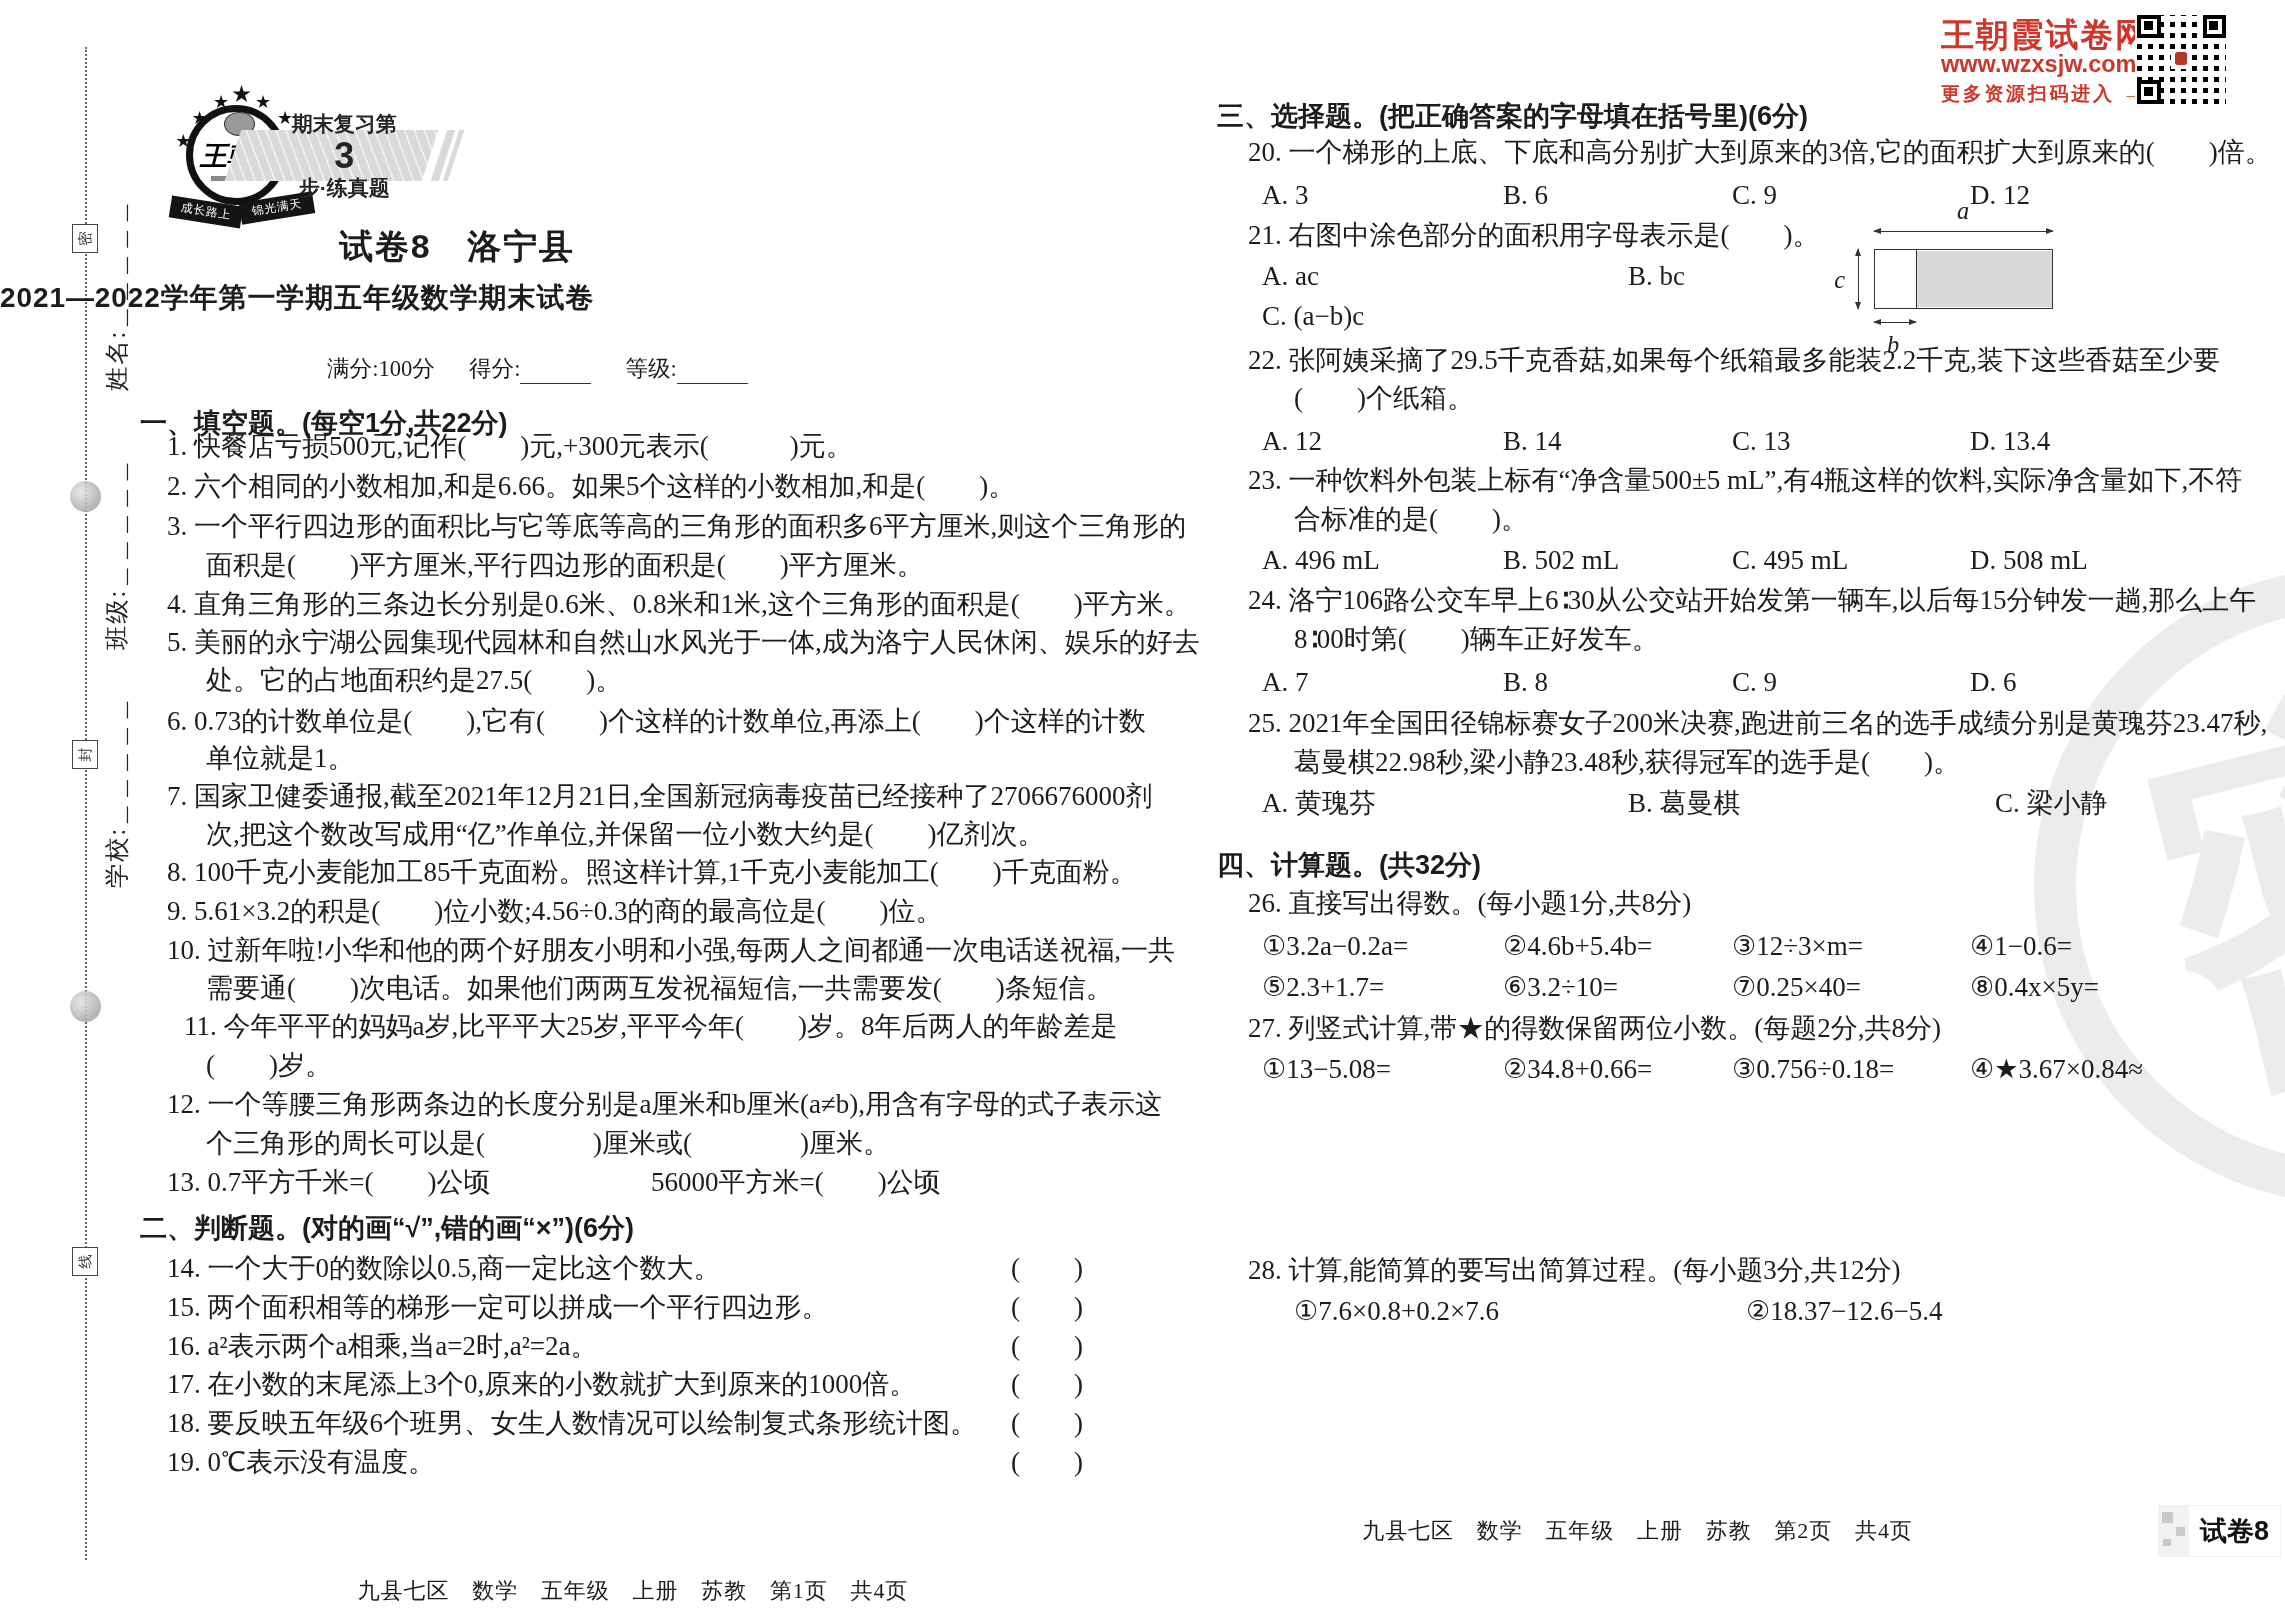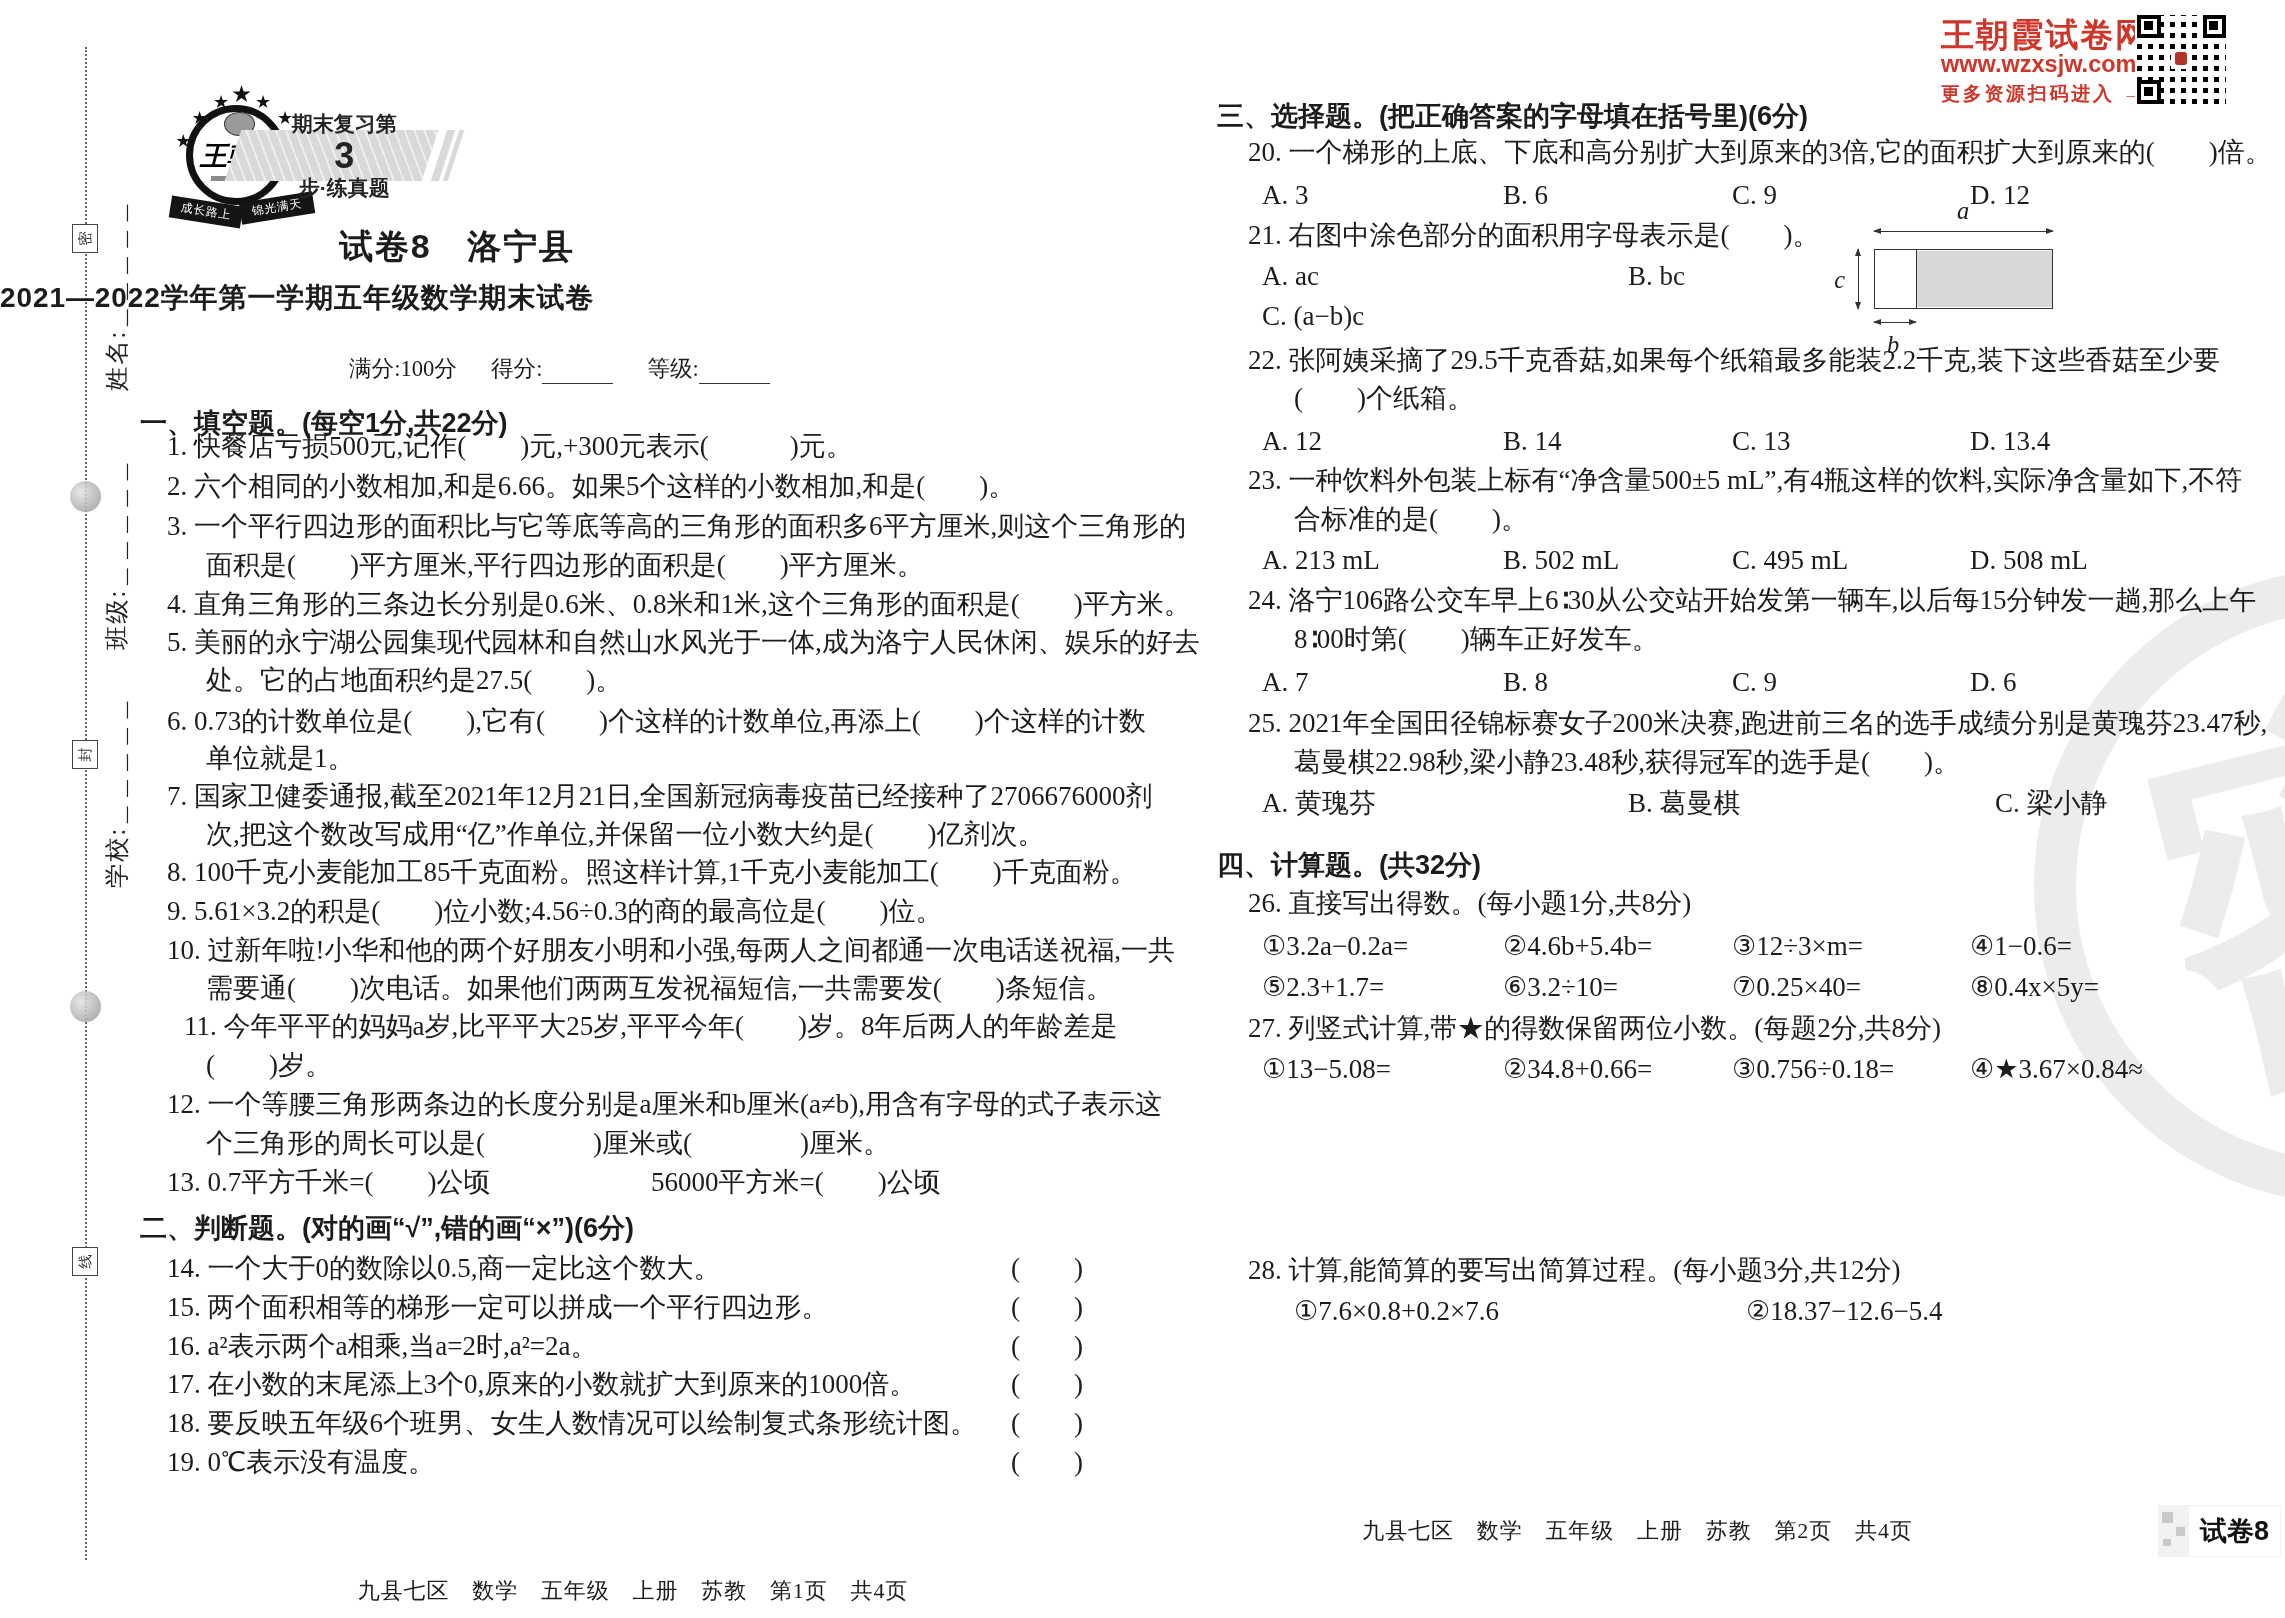--- a/index.html
+++ b/index.html
@@ -38,21 +38,21 @@
   .banner{position:absolute;left:0;top:0;width:197px;height:51px;background:#d9d9d9;transform:skewX(-18deg);
     background-image:repeating-linear-gradient(55deg,rgba(255,255,255,.55) 0 1.8px,transparent 1.8px 8.1px);}
   .banner-stripe{position:absolute;top:0;height:51px;width:8.1px;background:#d9d9d9;transform:skewX(-18deg);}
   .banner-text{position:absolute;left:12.7px;top:0;width:197px;height:51px;display:flex;align-items:center;justify-content:center;
     font-family:"Liberation Sans",sans-serif;font-weight:bold;color:#242424;font-size:21px;white-space:nowrap;flex-direction:column;}
   .banner-text .step{font-size:36px;line-height:1;margin:0 0.9px;}
 
   
   .title{position:absolute;left:0;top:224px;width:914px;text-align:center;font-family:"Liberation Sans",sans-serif;font-weight:bold;font-size:34px;letter-spacing:1.8px;}
   .subtitle{position:absolute;left:0;top:279px;width:914px;text-align:left;font-family:"Liberation Sans",sans-serif;font-weight:bold;font-size:28px;letter-spacing:0.9px;}
-  .scoreline{position:absolute;left:349px;top:353px;font-size:22.6px;display:flex;align-items:flex-end;}
+  .scoreline{position:absolute;left:327px;top:353px;font-size:22.6px;display:flex;align-items:flex-end;}
   .scoreline .gap{display:inline-block;width:34px;}
   .blank{display:inline-block;width:71px;height:22px;border-bottom:1.8px solid #333;}
 
   
   .brand-name{position:absolute;left:1941px;top:12.7px;color:#cf3528;font-family:"Liberation Sans",sans-serif;font-weight:bold;font-size:33px;letter-spacing:1.8px;}
   .brand-url{position:absolute;left:1941px;top:51px;color:#cf3528;font-family:"Liberation Sans",sans-serif;font-weight:bold;font-size:23.5px;}
   .brand-hint{position:absolute;left:1941px;top:81px;color:#cf3528;font-family:"Liberation Sans",sans-serif;font-weight:bold;font-size:19px;letter-spacing:2.7px;}
   .qr{position:absolute;left:2137px;top:14.5px;width:89px;height:89px;background:
       repeating-linear-gradient(0deg,#000 0 5.4px,#fff 5.4px 11px),
       repeating-linear-gradient(90deg,#000 0 5.4px,#fff 5.4px 11px);
@@ -226,21 +226,21 @@
 </div>
 
 <span class="t" style="left:1248px;top:346px">22. 张阿姨采摘了29.5千克香菇,如果每个纸箱最多能装2.2千克,装下这些香菇至少要</span>
 <span class="t" style="left:1294px;top:384px">(　　)个纸箱。</span>
 <span class="t c1" style="top:427px">A. 12</span>
 <span class="t c2" style="top:427px">B. 14</span>
 <span class="t c3" style="top:427px">C. 13</span>
 <span class="t c4" style="top:427px">D. 13.4</span>
 <span class="t" style="left:1248px;top:466px">23. 一种饮料外包装上标有“净含量500±5 mL”,有4瓶这样的饮料,实际净含量如下,不符</span>
 <span class="t" style="left:1294px;top:505px">合标准的是(　　)。</span>
-<span class="t c1" style="top:546px">A. 213 mL</span>
+<span class="t c1" style="top:546px">A. 496 mL</span>
 <span class="t c2" style="top:546px">B. 502 mL</span>
 <span class="t c3" style="top:546px">C. 495 mL</span>
 <span class="t c4" style="top:546px">D. 508 mL</span>
 <span class="t" style="left:1248px;top:586px">24. 洛宁106路公交车早上6∶30从公交站开始发第一辆车,以后每15分钟发一趟,那么上午</span>
 <span class="t" style="left:1294px;top:625px">8∶00时第(　　)辆车正好发车。</span>
 <span class="t c1" style="top:668px">A. 7</span>
 <span class="t c2" style="top:668px">B. 8</span>
 <span class="t c3" style="top:668px">C. 9</span>
 <span class="t c4" style="top:668px">D. 6</span>
 <span class="t" style="left:1248px;top:709px">25. 2021年全国田径锦标赛女子200米决赛,跑进前三名的选手成绩分别是黄瑰芬23.47秒,</span>

